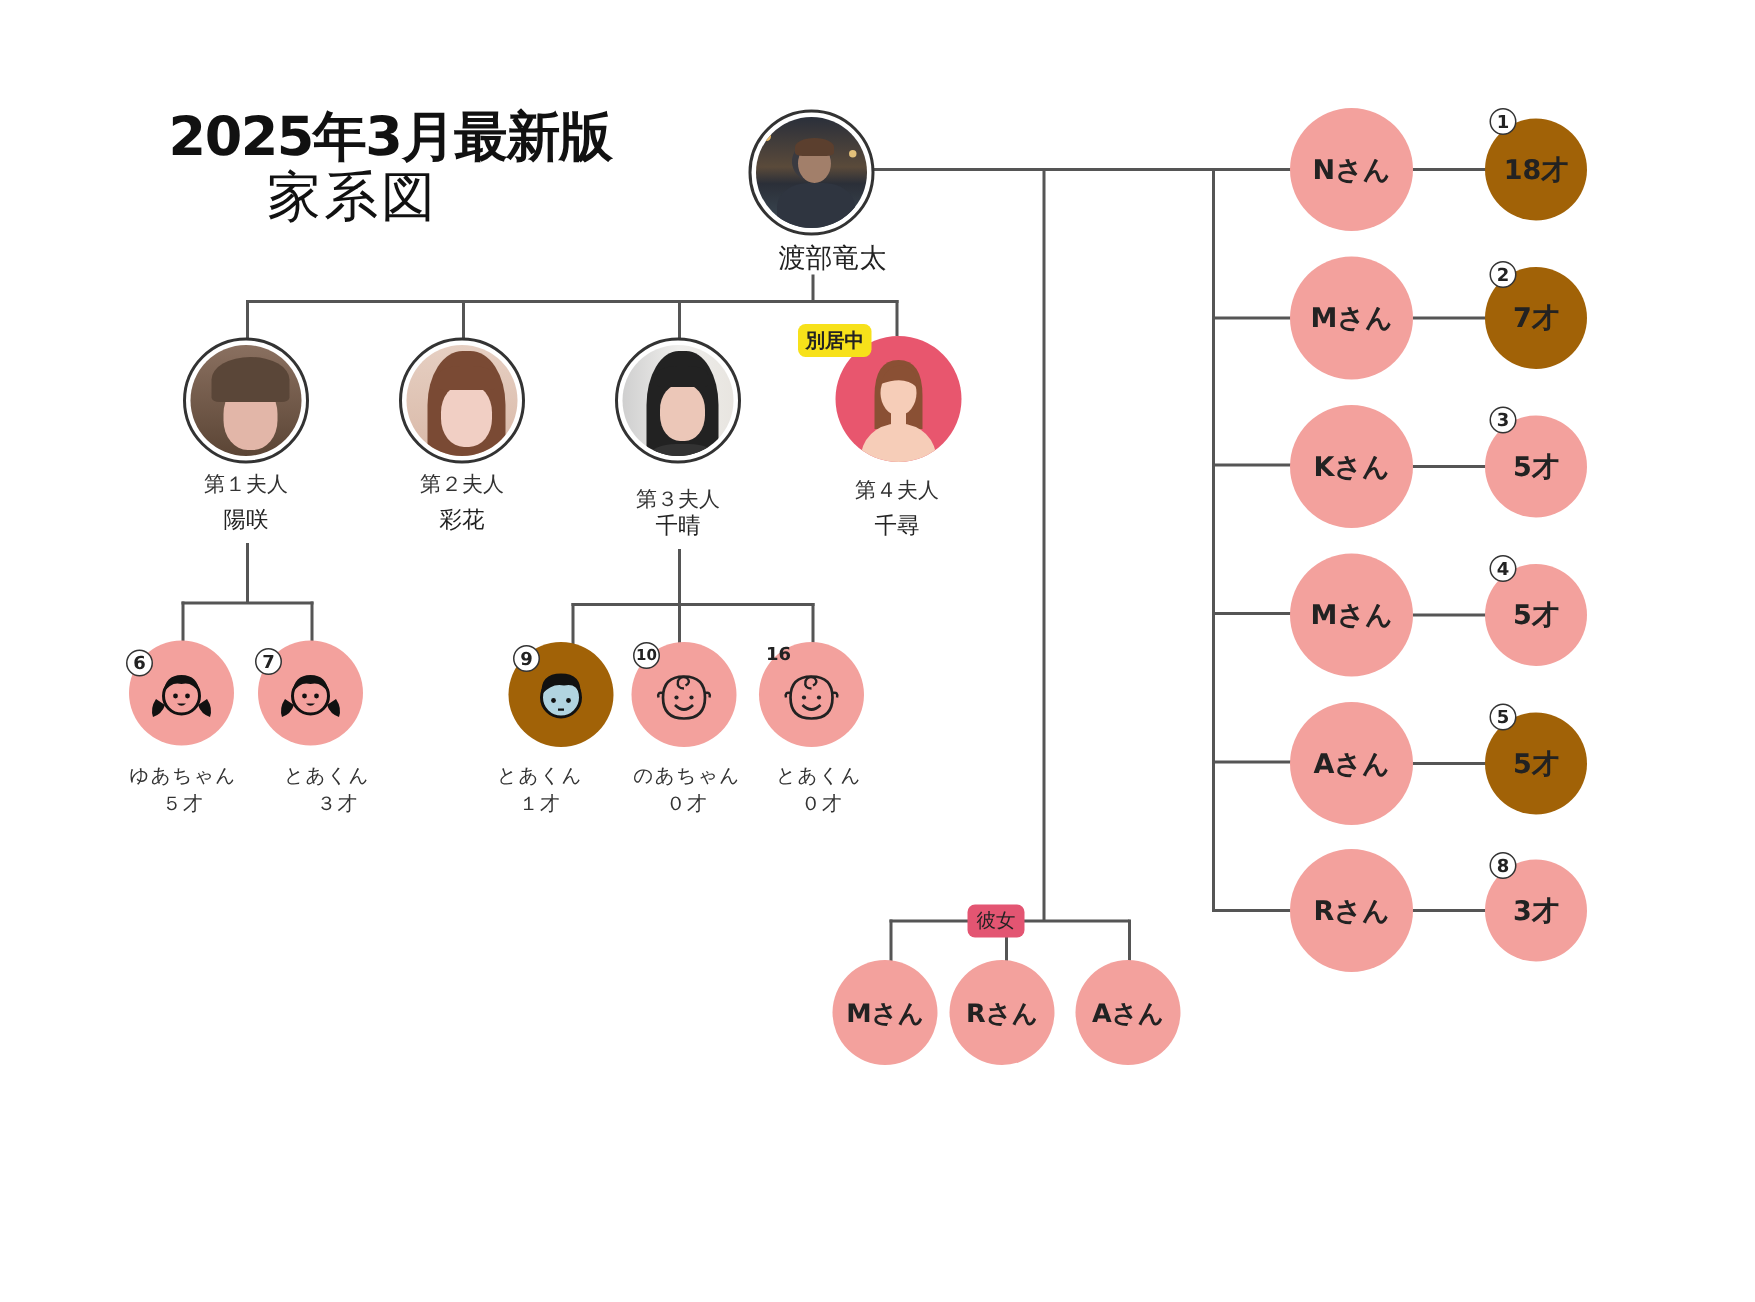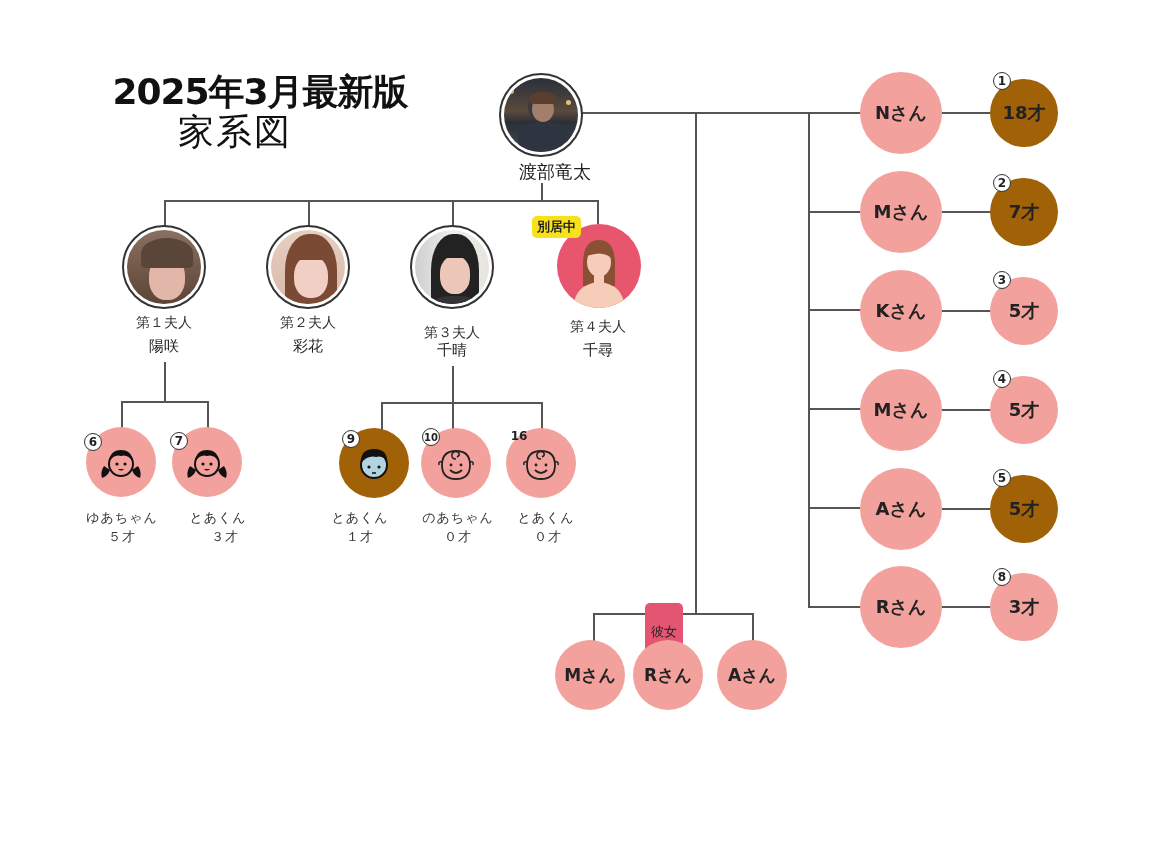--- a/index.html
+++ b/index.html
@@ -22,21 +22,21 @@
   .rank { font-size:14px; color:#333;font-family:Liberation Mono, monospace; }
   .name { font-size:15px; color:#222; }
   .kid { font-size:13px; color:#333; line-height:20px; letter-spacing:1px; }
   .num { position:absolute; width:18px; height:18px; border-radius:50%; border:1px solid #333;
          background:#fff; font-size:12px; display:flex; align-items:center; justify-content:center;
          font-weight:bold; color:#222; box-sizing:border-box; }
   .num.plain { border:none; background:transparent; }
   .badge-yellow { position:absolute; background:#f7e11a; border-radius:5px; font-size:13px;
                   padding:2px 5px; color:#222; font-weight:bold; }
   .badge-red { position:absolute; background:#e35572; border-radius:5px; font-size:13px;
-               padding:20px 6px; color:#222; }
+               padding:2px 6px; color:#222; }
 </style>
 </head>
 <body>
 
 <div class="title" style="left:100px; top:72px; width:320px;">
   <div class="t1">2025年3月最新版</div>
   <div class="t2" style="margin-right:50px;">家系図</div>
 </div>
 
 <div class="line" style="left:541px; top:183px; width:2px; height:18px;"></div>

